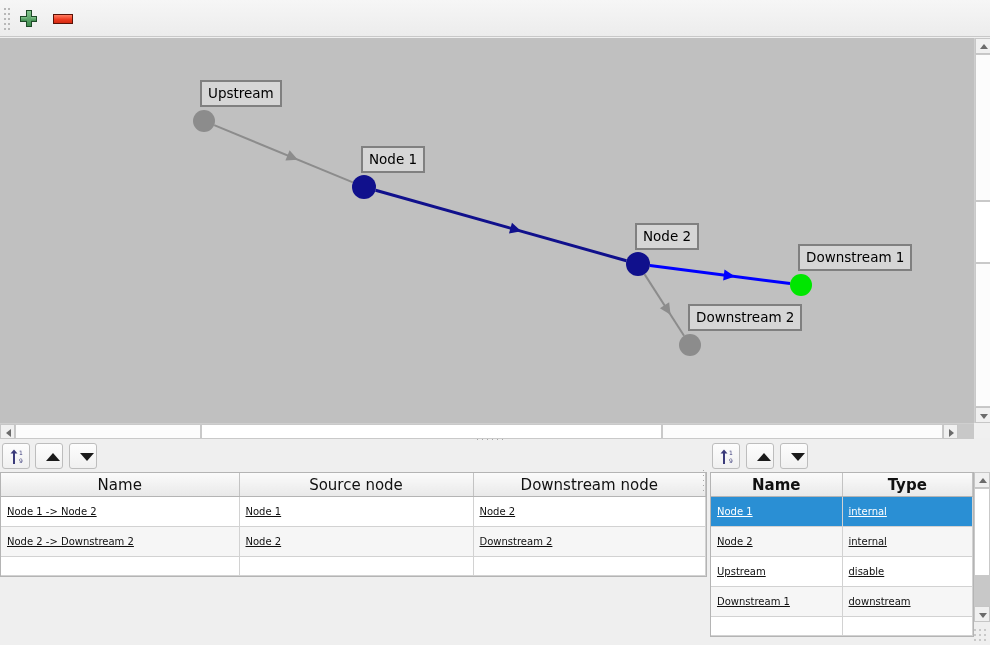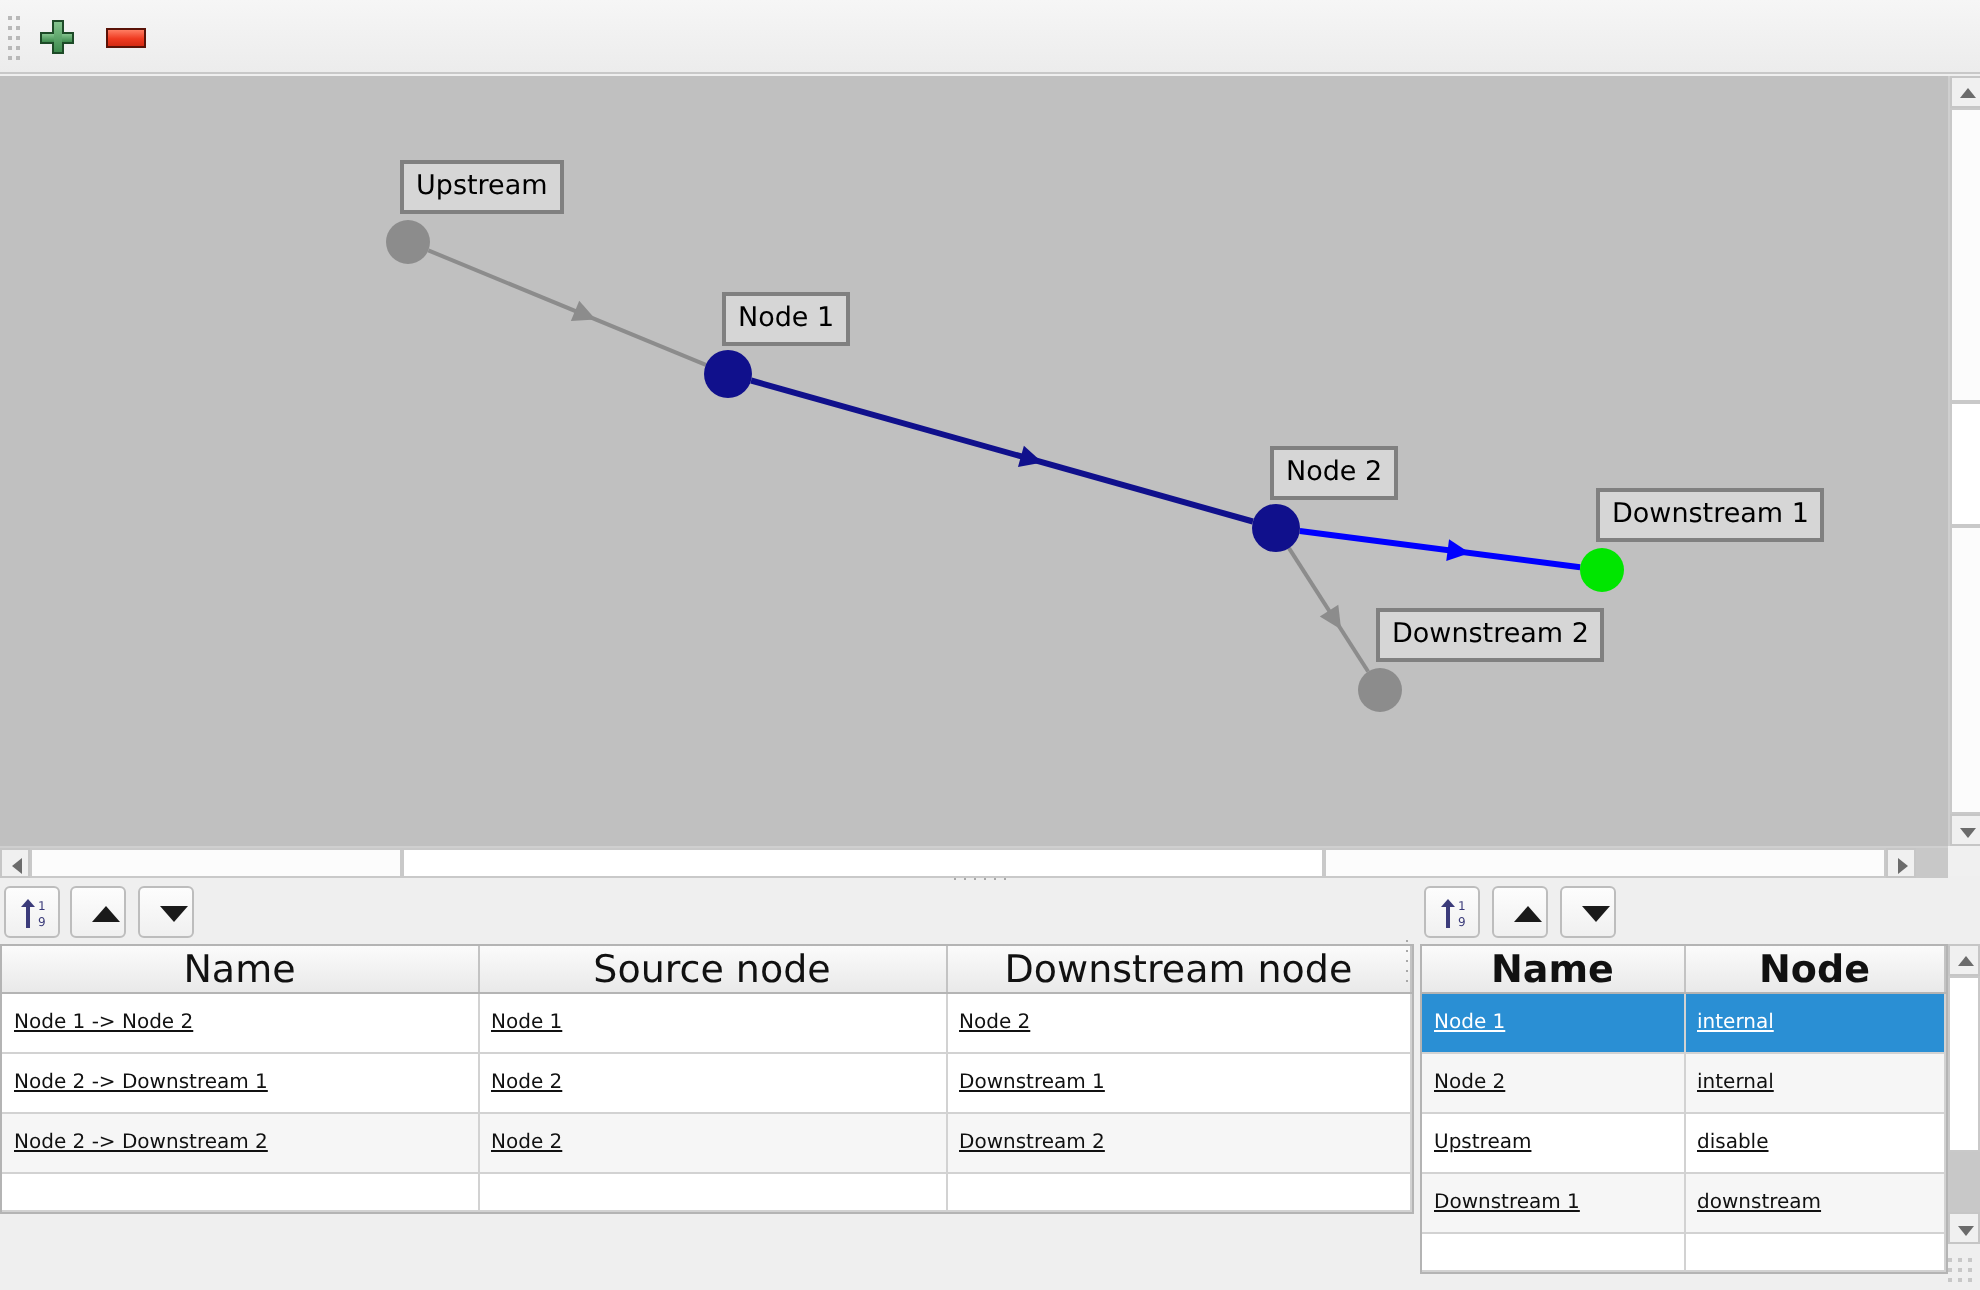--- a/index.html
+++ b/index.html
@@ -186,21 +186,21 @@
     border: 1px solid #b4b4b4;
     box-sizing: border-box;
     overflow: hidden;
   }
   table { border-collapse: collapse; width:100%; table-layout: fixed; }
   th {
     background: linear-gradient(to bottom,#fbfbfb 0%, #e9e9e9 100%);
     border-right: 1px solid #c3c3c3;
     border-bottom: 1px solid #b4b4b4;
     font-weight: normal;
-    font-size: 19px;
+    font-size: 15px;
     color: #111;
     height: 23px;
     padding: 0;
     text-align: center;
   }
   th.bold { font-weight: bold; }
   td {
     border-right: 1px solid #d2d2d2;
     border-bottom: 1px solid #d2d2d2;
     font-size: 10px;
@@ -351,25 +351,20 @@
             <th>Source node</th>
             <th>Downstream node</th>
           </tr>
         </thead>
         <tbody id="edges-body">
             <tr>
               <td>Node 1 -&gt; Node 2</td>
               <td>Node 1</td>
               <td>Node 2</td>
             </tr>
-            <tr>
-              <td>Node 2 -&gt; Downstream 1</td>
-              <td>Node 2</td>
-              <td>Downstream 1</td>
-            </tr>
             <tr class="alt">
               <td>Node 2 -&gt; Downstream 2</td>
               <td>Node 2</td>
               <td>Downstream 2</td>
             </tr>
             <tr>
               <td class="empty"></td>
               <td class="empty"></td>
               <td class="empty"></td>
             </tr>
@@ -408,21 +403,21 @@
 
     <div class="tbl" style="top:29px; width:264px;">
       <table>
         <colgroup>
             <col style="width:131px">
             <col>
           </colgroup>
         <thead>
           <tr>
             <th class="bold">Name</th>
-            <th class="bold">Node</th>
+            <th class="bold">Type</th>
           </tr>
         </thead>
         <tbody id="nodes-body">
             <tr class="sel">
               <td>Node 1</td>
               <td>internal</td>
             </tr>
             <tr class="alt">
               <td>Node 2</td>
               <td>internal</td>

